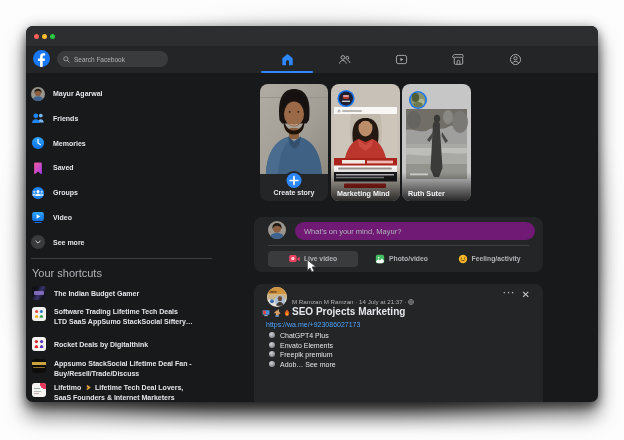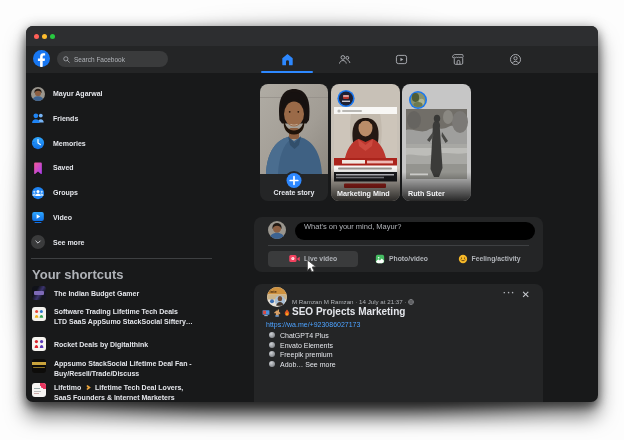--- a/index.html
+++ b/index.html
@@ -154,21 +154,21 @@
   </div>
   <div class="srow" style="top:208px">
     <div style="width:14px;height:14px;border-radius:50%;background:#3a3b3c;display:flex;align-items:center;justify-content:center">
       <svg width="8" height="8" viewBox="0 0 24 24">
           <path d="M5.5 9l6.5 6.5L18.5 9" stroke="#e4e6eb" stroke-width="2.6" fill="none" stroke-linecap="round" stroke-linejoin="round"></path>
         </svg>
     </div>
     <span class="lbl">See more</span>
   </div>
   <div class="abs" style="left:5px;top:232px;width:181px;height:1px;background:#3e4042"></div>
-  <div class="abs" style="left:6px;top:241px;font-size:13px;font-weight:700;color:#b0b3b8">Your shortcuts</div>
+  <div class="abs" style="left:6px;top:241px;font-size:11px;font-weight:400;color:#b0b3b8">Your shortcuts</div>
 
   <div class="scut" style="top:260px">
     <div class="thumb" style="background:linear-gradient(120deg,#101219 30%,#3c3470 55%,#14161f 75%)">
         <div class="abs" style="left:2px;top:5px;width:10px;height:4px;background:#7e6ab8;border-radius:1px"></div>
       </div>
     <div class="txt" style="margin-top:2.6px">The Indian Budget Gamer</div>
   </div>
   <div class="scut" style="top:281px">
     <div class="thumb" style="background:#f4f2ee"><svg width="14" height="14" viewBox="0 0 14 14">
           <circle cx="4.6" cy="4.4" r="1.5" fill="#e8443a"></circle>
@@ -318,21 +318,21 @@
             <circle cx="12" cy="12" r="12"></circle>
           </clipPath>
         </defs>
       <g clip-path="url(#avc2)">
           <rect width="24" height="24" fill="#9a968e"></rect>
           <ellipse cx="12" cy="10" rx="5.4" ry="5.8" fill="#8c5f42"></ellipse>
           <path d="M5.8 9.2c0-4.2 2.6-6.4 6.2-6.4s6.2 2.2 6.2 6.4c0 1.4-.6 1.4-.9.3-.5-2-2.3-3.2-5.3-3.2S7.2 7.5 6.7 9.5c-.3 1.1-.9 1.1-.9-.3z" fill="#221a14"></path>
           <path d="M2 24c.6-5.2 4.6-8.2 10-8.2s9.4 3 10 8.2z" fill="#3d6391"></path>
         </g>
       </svg>
-    <div class="abs" style="left:41px;top:5px;width:240px;height:18px;border-radius:9px;background:#000000;display:flex;">
+    <div class="abs" style="left:41px;top:5px;width:240px;height:18px;border-radius:9px;background:#701a75;display:flex;align-items:center">
       <span style="margin-left:9px;font-size:7.5px;color:#b0b3b8">What's on your mind, Mayur?</span>
     </div>
     <div class="abs" style="left:14px;top:27.5px;width:261px;height:1px;background:#3e4042"></div>
     <div class="abs" style="left:14px;top:33.5px;width:90px;height:16.5px;background:#3a3b3c;border-radius:4px"></div>
     <div class="abs" style="left:14px;top:33.5px;width:90px;height:16.5px;display:flex;align-items:center;justify-content:center">
       <svg width="11" height="9" viewBox="0 0 22 18">
           <rect x="0.5" y="2" width="14.5" height="14" rx="3" fill="#f3425f"></rect>
           <path d="M16.5 9l5-3.6v9.2l-5-3.6z" fill="#f3425f"></path>
           <circle cx="7.7" cy="9" r="3" fill="#fff"></circle>
           <path d="M7.7 7.2v3.6" stroke="#f3425f" stroke-width="1.1"></path>

